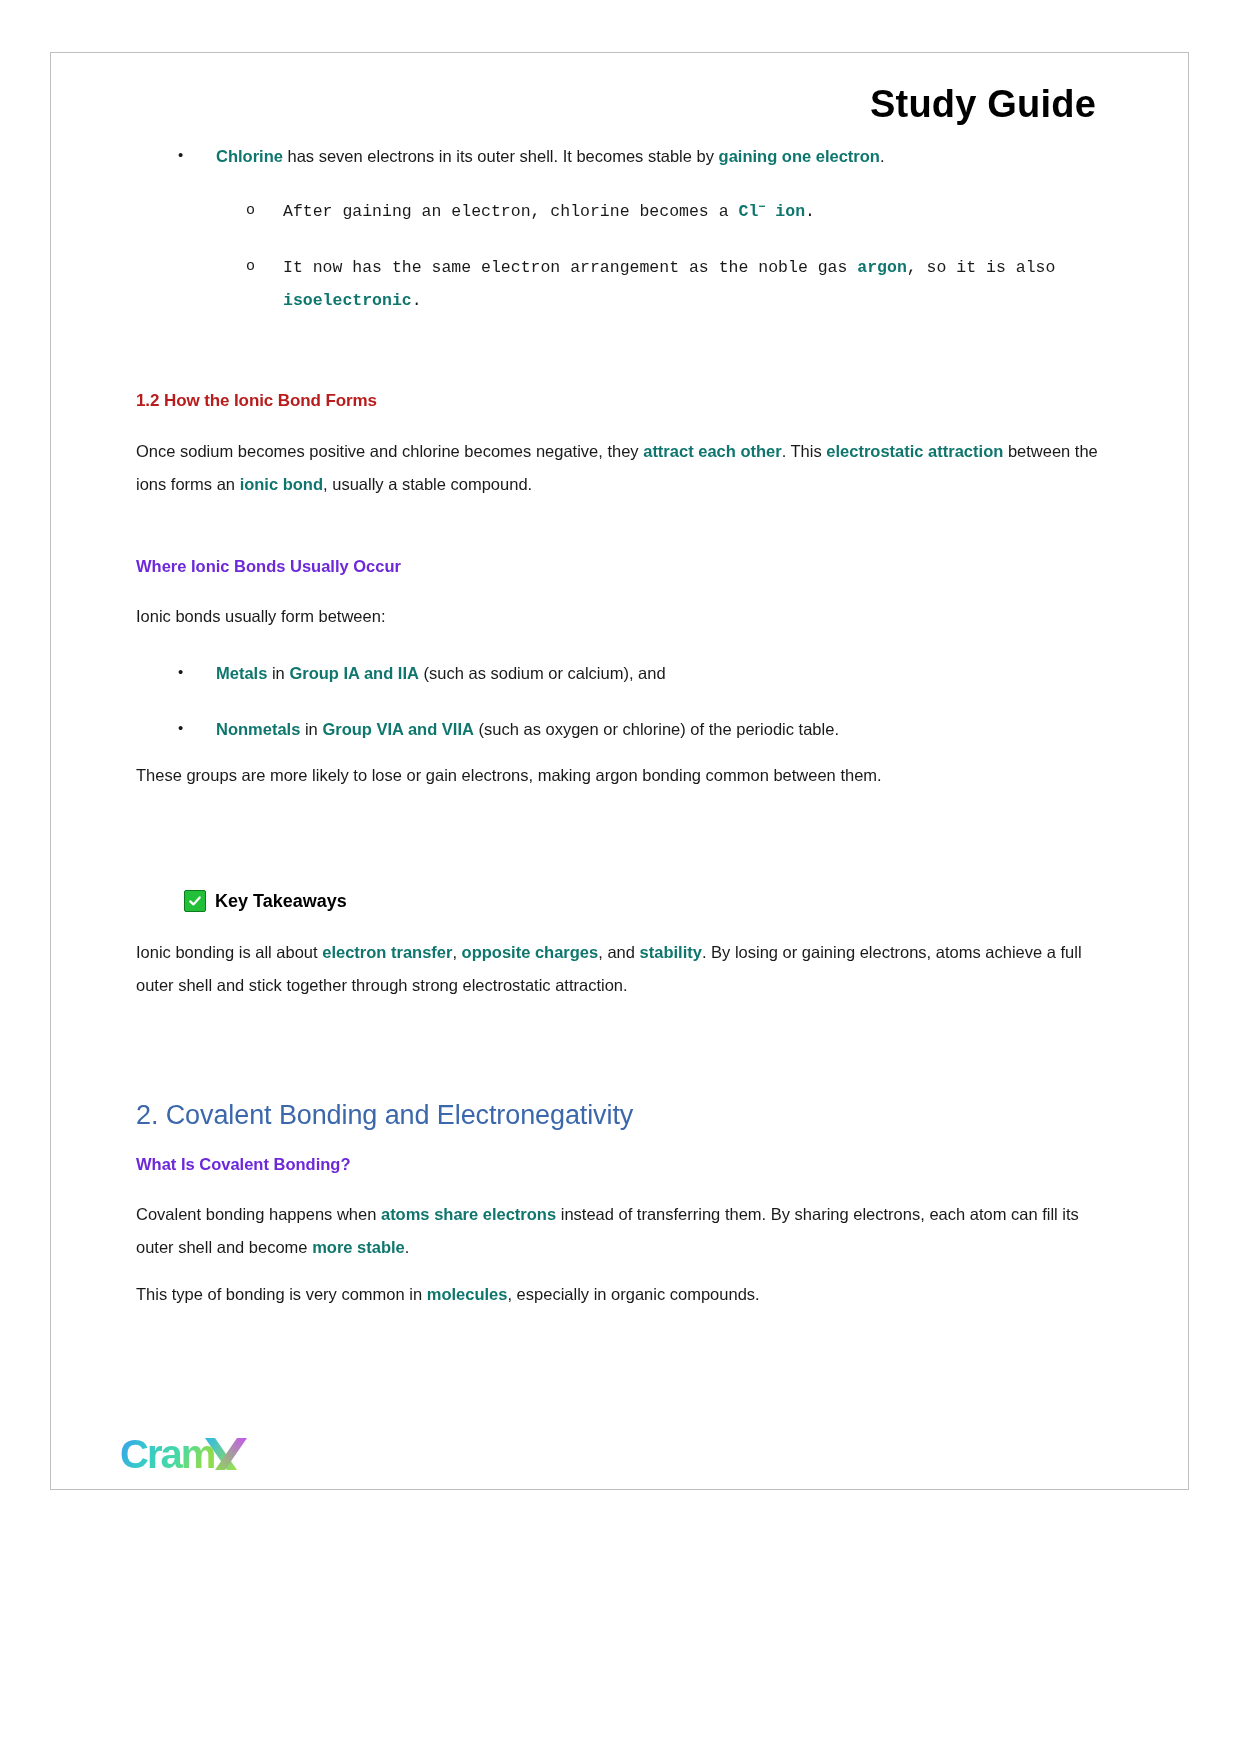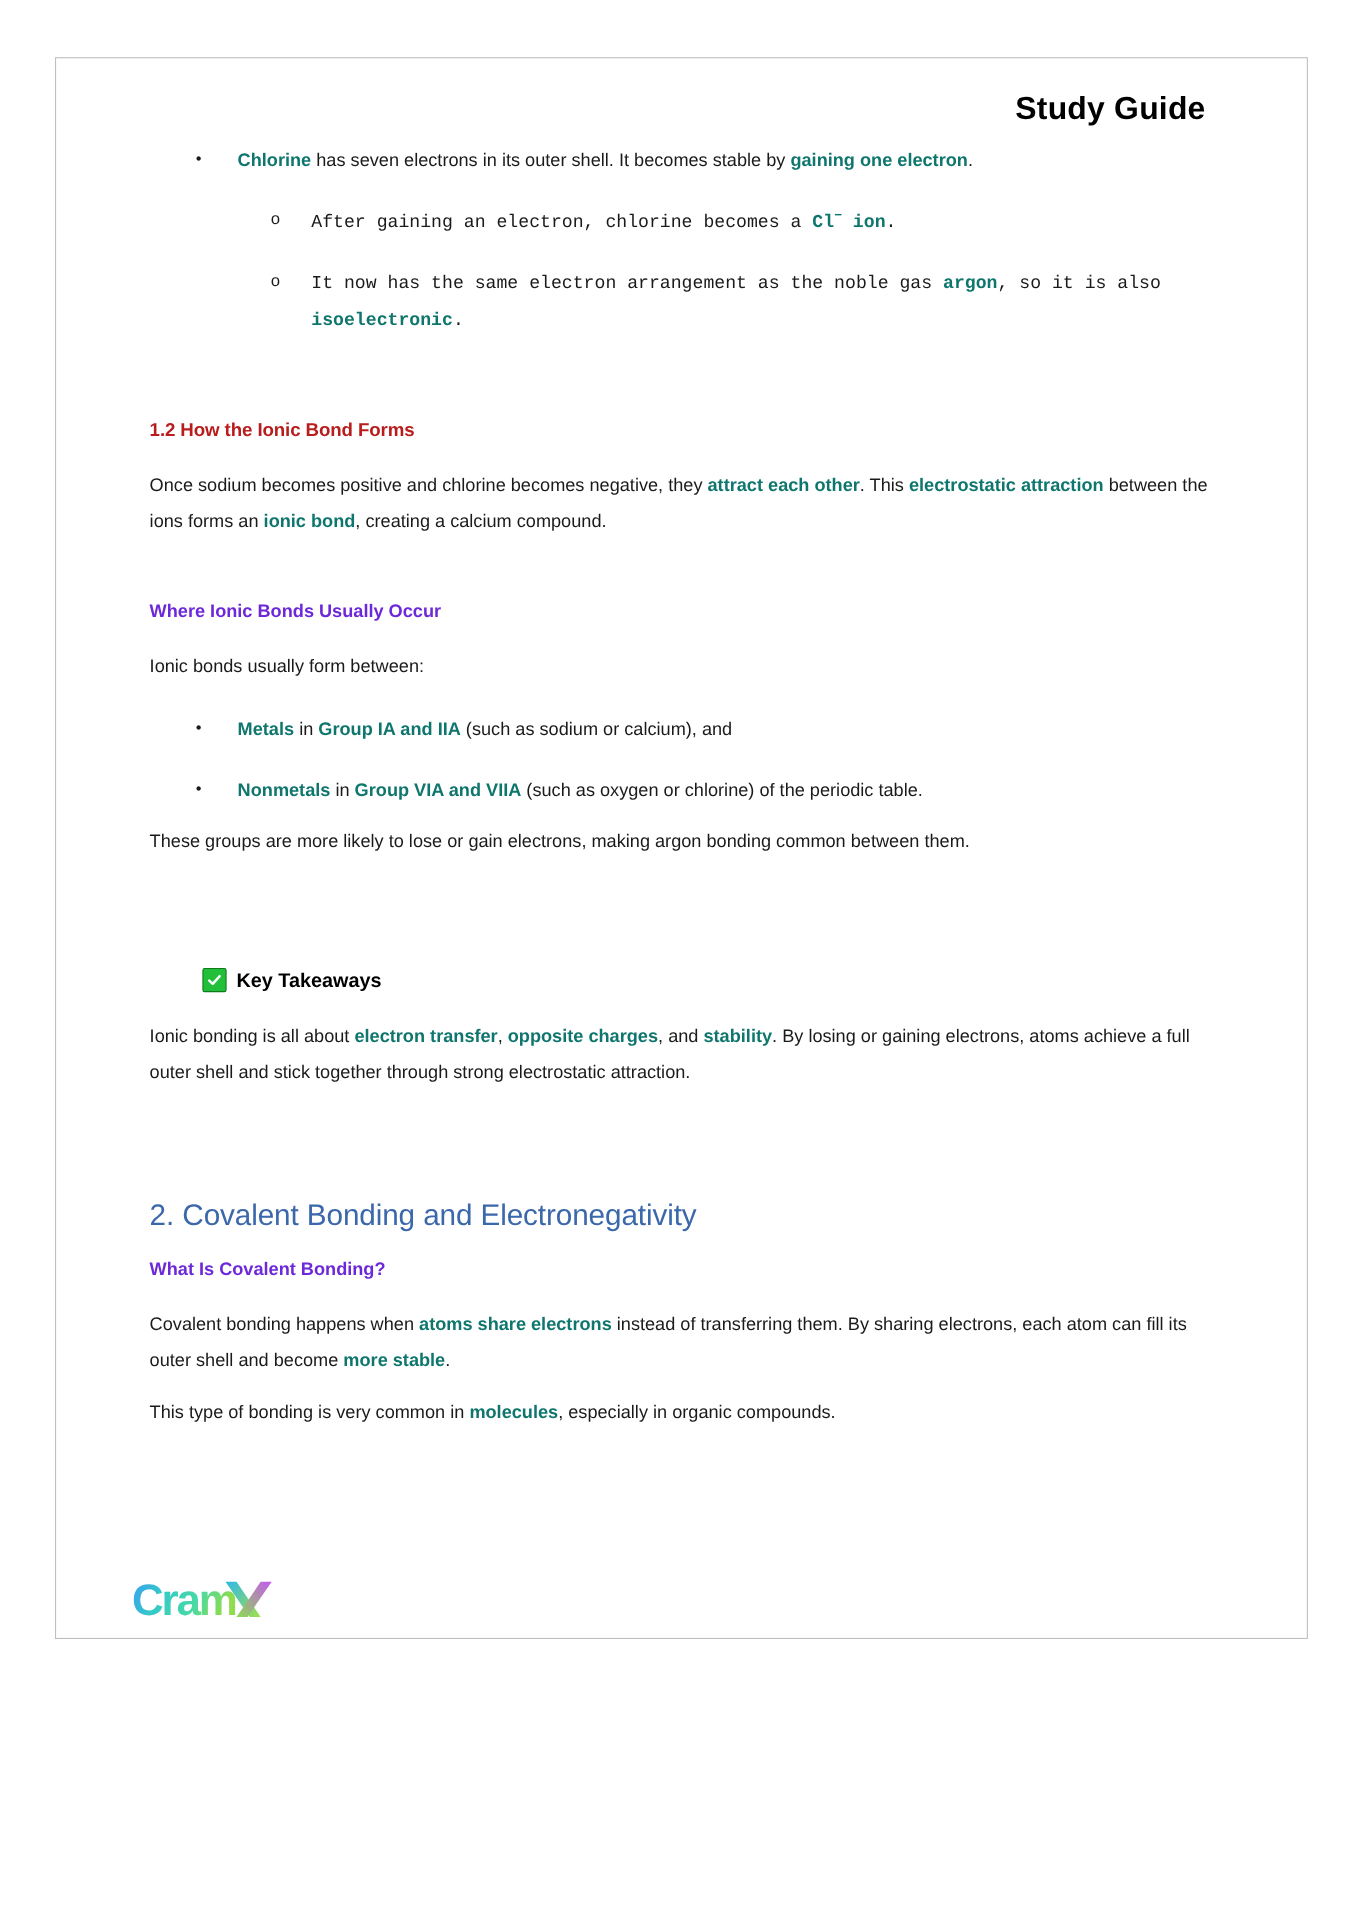--- a/index.html
+++ b/index.html
@@ -50,21 +50,21 @@
   
   .content {
     position: relative;
     z-index: 2;
     padding: 0 88px 0 85px;
     box-sizing: border-box;
   }
 
   .doc-title {
     text-align: right;
-    font-size: 29px;
+    font-size: 38px;
     font-weight: bold;
     color: #000000;
     letter-spacing: 0.2px;
     margin: 30px 0 0 0;
     padding-right: 4px;
   }
 
   p, li, .sub-head, .h2, .h1 {
     color: #1a1a1a;
   }
@@ -225,21 +225,21 @@
           <span>It now has the same electron arrangement as the noble gas </span><b>argon</b><span>, so it is also </span><b>isoelectronic</b><span>.</span>
         </li>
       </ul>
 
       <div class="spacer-xl"></div>
 
       <div class="h2">1.2 How the Ionic Bond Forms</div>
 
       <div class="spacer-s"></div>
 
-      <p class="body-p"><span>Once sodium becomes positive and chlorine becomes negative, they </span><b>attract each other</b><span>. This </span><b>electrostatic attraction</b><span> between the ions forms an </span><b>ionic bond</b><span>, creating a calcium compound.</span></p>
+      <p class="body-p"><span>Once sodium becomes positive and chlorine becomes negative, they </span><b>attract each other</b><span>. This </span><b>electrostatic attraction</b><span> between the ions forms an </span><b>ionic bond</b><span>, usually a stable compound.</span></p>
 
       <div class="spacer-l"></div>
 
       <div class="sub-head">Where Ionic Bonds Usually Occur</div>
 
       <div class="spacer-s"></div>
 
       <p class="body-p">Ionic bonds usually form between:</p>
 
       <div class="spacer-s"></div>

